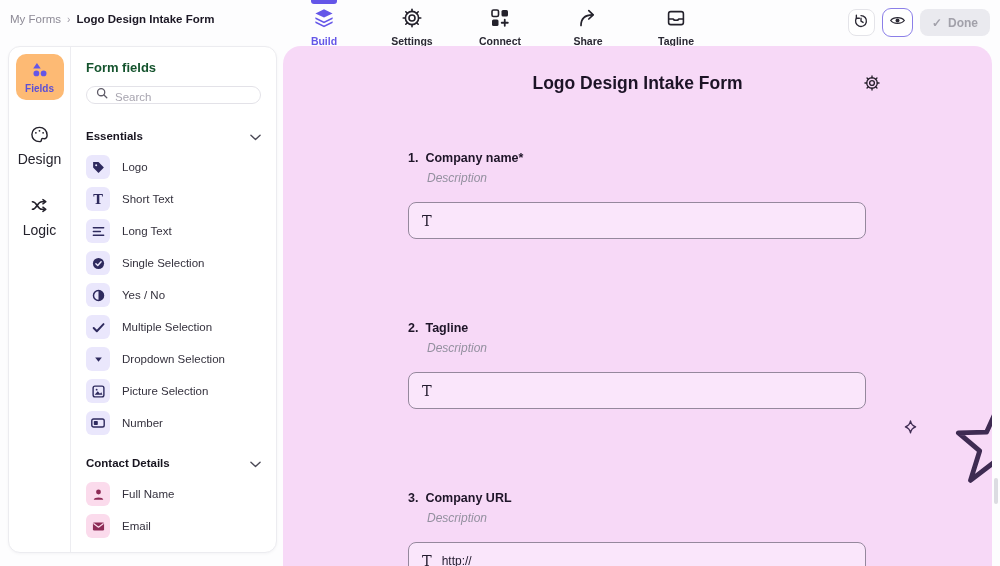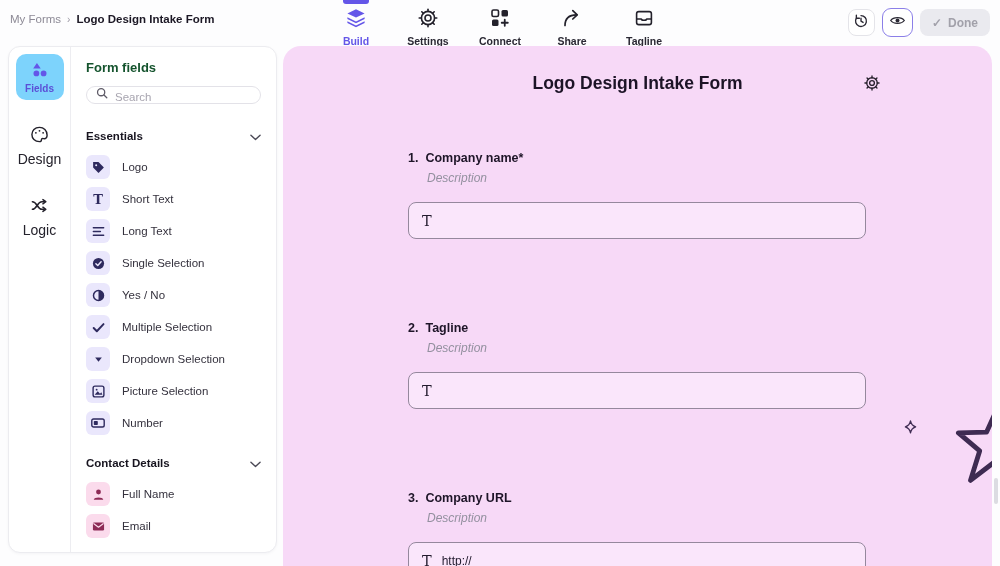--- a/index.html
+++ b/index.html
@@ -7,41 +7,41 @@
     font-family:"Liberation Sans", sans-serif; }
   .app { position:relative; width:1000px; height:566px; }
 
   
   .topbar { position:absolute; top:0; left:0; width:100%; height:46px; background:#fdfdfe; }
   .breadcrumb { position:absolute; left:10px; top:13px; font-size:11.5px; display:flex; gap:6px; align-items:center; }
   .bc-parent { color:#8d8a96; }
   .bc-sep { color:#9b98a4; font-size:10px; }
   .bc-current { color:#1b1724; font-weight:600; }
 
-  .tabs { position:absolute; left:50%; transform:translateX(-50%); top:0; height:46px; display:flex; gap:8px; }
+  .tabs { position:absolute; left:50%; transform:translateX(-50%); top:0; height:46px; display:flex; gap:24px; }
   .tab { position:relative; width:64px; display:flex; flex-direction:column; align-items:center; padding-top:8px; cursor:pointer; }
   .tab .tab-label { font-size:10.5px; font-weight:600; color:#2a2833; margin-top:3px; }
   .tab.active .tab-label { color:#6456e8; }
   .tab-indicator { position:absolute; top:0; left:50%; transform:translateX(-50%); width:26px; height:3.5px; background:#6456e8; border-radius:0 0 3px 3px; }
 
   .top-actions { position:absolute; right:10px; top:8px; display:flex; gap:7px; align-items:center; }
   .icon-btn { width:27px; height:27px; background:#ffffff; border:1px solid #e4e4e9; border-radius:8px;
     display:flex; align-items:center; justify-content:center; cursor:pointer; }
   .icon-btn.preview { width:31px; height:29px; border:1.5px solid #8b7fe8; border-radius:9px; }
   .done-btn { height:27px; padding:0 12px; background:#eaeaef; border:none; border-radius:8px;
     display:flex; align-items:center; gap:6px; font-size:12px; font-weight:600; color:#a2a1aa; cursor:pointer; }
   .done-check { font-size:12px; color:#a2a1aa; }
 
   
   .sidebar { position:absolute; left:8px; top:46px; width:269px; height:507px; background:#ffffff;
     border:1px solid #ececf0; border-radius:12px; box-shadow:0 1px 3px rgba(20,16,40,.04);
     display:flex; overflow:hidden; }
   .rail { width:62px; border-right:1px solid #ededf1; display:flex; flex-direction:column; align-items:center; padding-top:7px; flex-shrink:0; }
   .rail-item { display:flex; flex-direction:column; align-items:center; gap:3px; cursor:pointer; }
-  .rail-item.fields { width:48px; height:46px; background:#7dd3fc; border-radius:10px; justify-content:center; gap:0; }
+  .rail-item.fields { width:48px; height:46px; background:#fdba74; border-radius:10px; justify-content:center; gap:0; }
   .rail-item.fields .rail-label { color:#5b4fd6; font-size:10px; font-weight:600; }
   .rail-item .rail-label { font-size:14px; font-weight:400; color:#24222c; }
   .rail-item.design { margin-top:25px; }
   .rail-item.logic { margin-top:29px; }
 
   .panel { flex:1; padding:13px 15px 0 15px; overflow:hidden; }
   .panel-title { font-size:13px; font-weight:700; color:#14532d; }
   .searchbox { margin-top:11px; height:18px; border:1px solid #e3e2e8; border-radius:13px;
     display:flex; align-items:flex-end; gap:7px; padding:0 9px; background:#fff; }
   .searchbox input { border:none; outline:none; flex:1; font-size:11.5px; color:#34313d;

